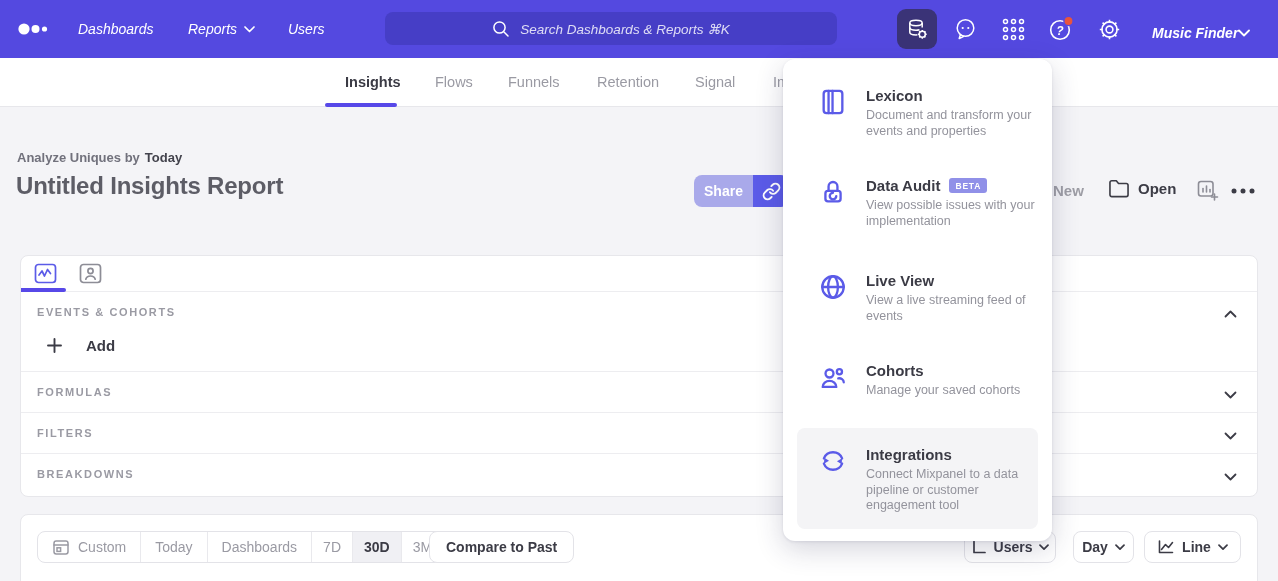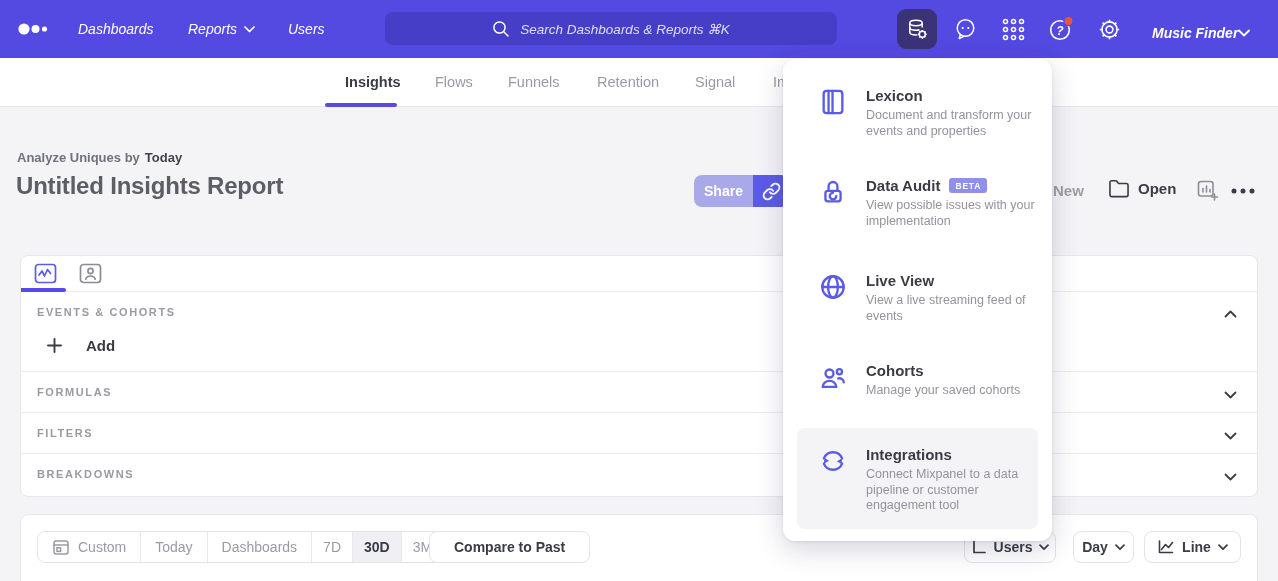--- a/index.html
+++ b/index.html
@@ -58,21 +58,21 @@
   .sec-small .sec-chevron { top:13px; }
 
   
   .datecard { position:absolute; left:20px; top:514px; width:1238px; height:75px; background:#fff; border:1px solid #e7e7eb; border-radius:8px; }
   .seg-group { position:absolute; left:16px; top:16px; height:32px; display:flex; border:1px solid #e3e3e8; border-radius:8px; overflow:hidden; }
   .seg { display:flex; align-items:center; gap:8px; padding:0 14px; font-size:14px; color:#9a9aa3; cursor:pointer; white-space:nowrap; }
   .seg + .seg { border-left:1px solid #e9e9ed; }
   .seg.short { padding:0 11px; }
   .seg.active { background:#f0f0f4; color:#3b3b45; font-weight:700; }
   .pill-btn { position:absolute; top:16px; height:32px; display:flex; align-items:center; justify-content:center; gap:7px; border:1px solid #e3e3e8; border-radius:8px; background:#fff; font-size:14px; font-weight:600; color:#3b3b45; cursor:pointer; }
-  .compare-btn { left:408px; padding:0 24px; }
+  .compare-btn { left:408px; padding:0 16px; }
   .linear-btn { left:943px; width:92px; }
   .day-btn { left:1052px; width:61px; }
   .line-btn { left:1123px; width:97px; }
 
   
   .panel { position:absolute; left:783px; top:59px; width:269px; height:482px; background:#fff; border-radius:12px; box-shadow:0 8px 28px rgba(40,40,80,0.20), 0 1px 3px rgba(40,40,80,0.10); z-index:60; }
   .menu-item { position:absolute; left:36px; display:flex; gap:19px; cursor:pointer; }
   .mi-lexicon { top:28px; } .mi-audit { top:118px; } .mi-live { top:213px; } .mi-cohorts { top:303px; } .mi-integrations { top:387px; }
   .mi-icon { width:28px; height:28px; flex:0 0 28px; margin-top:1px; }
   .mi-title { font-size:15px; font-weight:700; color:#3b3b45; margin-bottom:4px; display:flex; align-items:center; }

